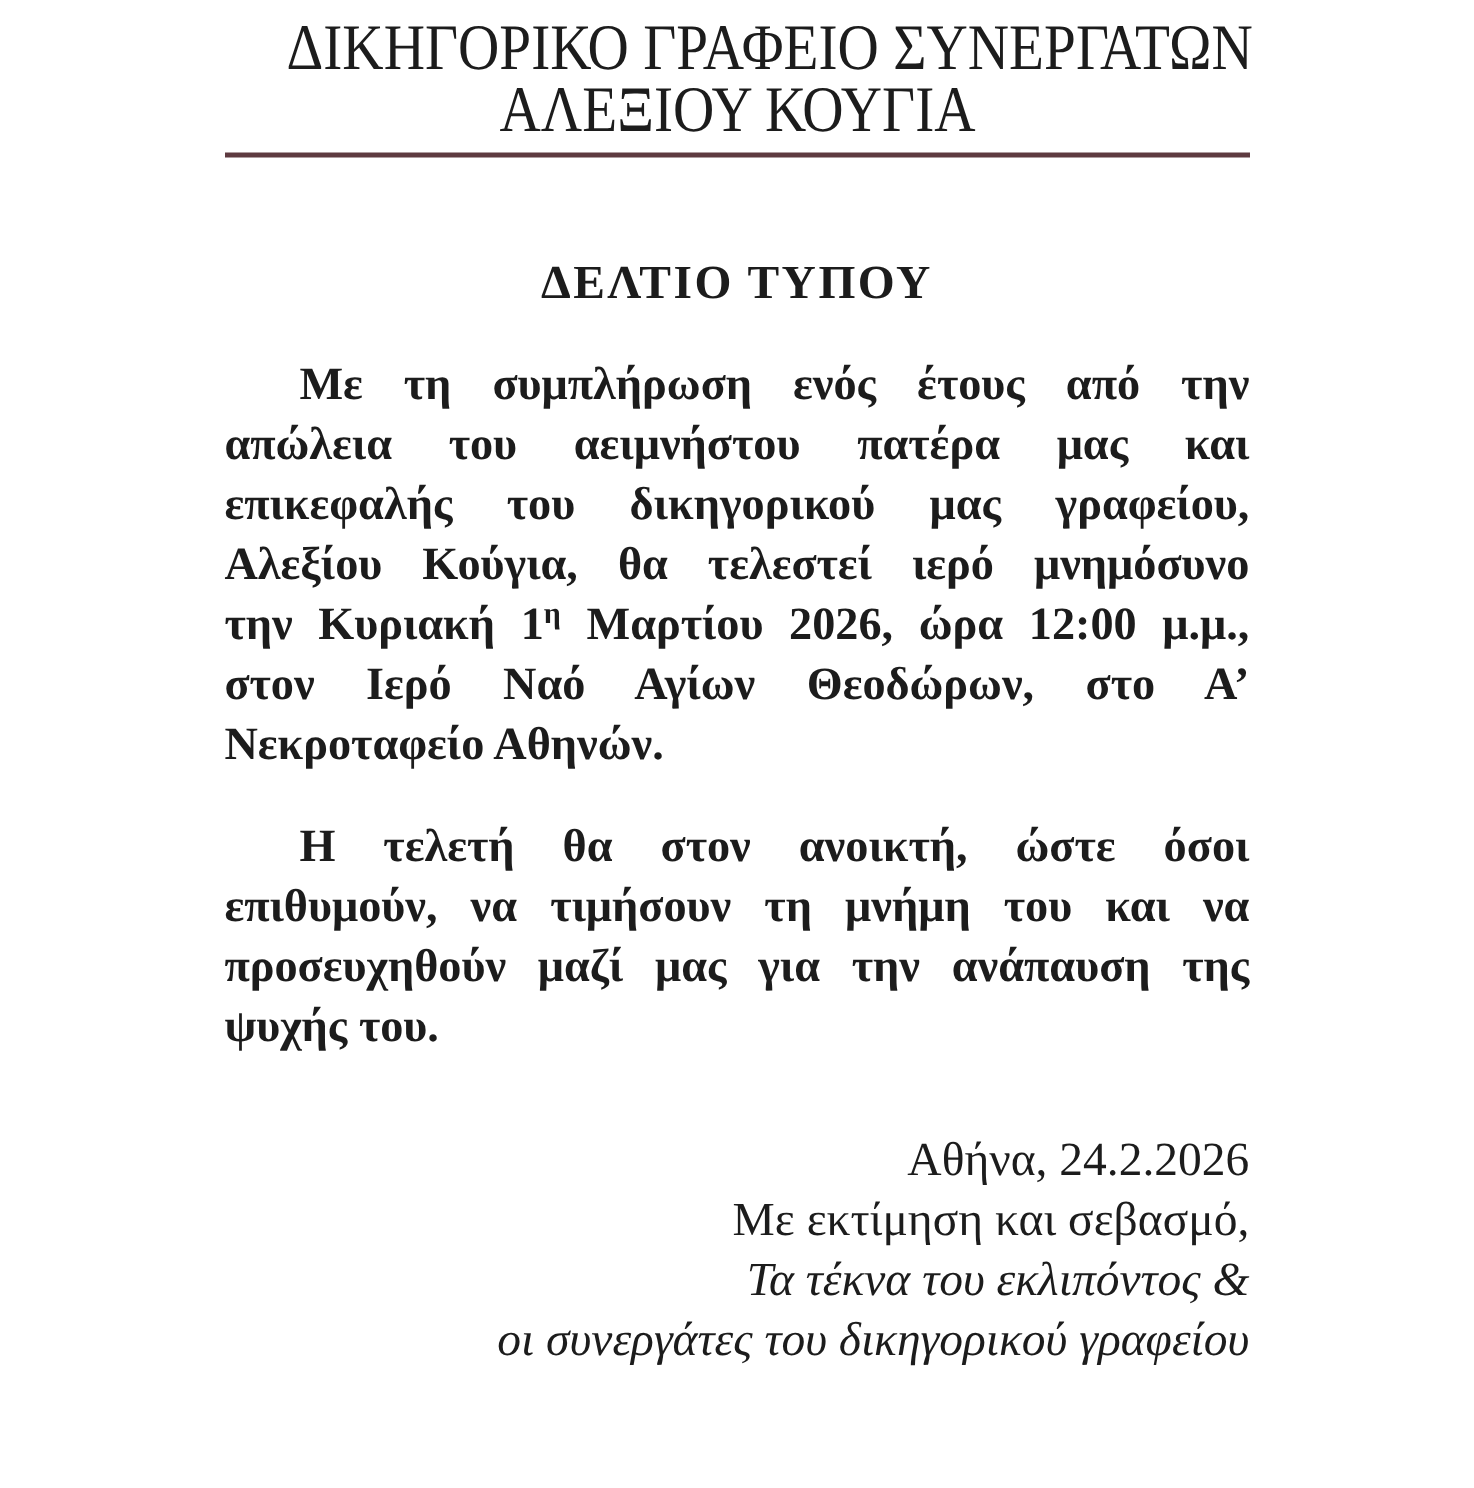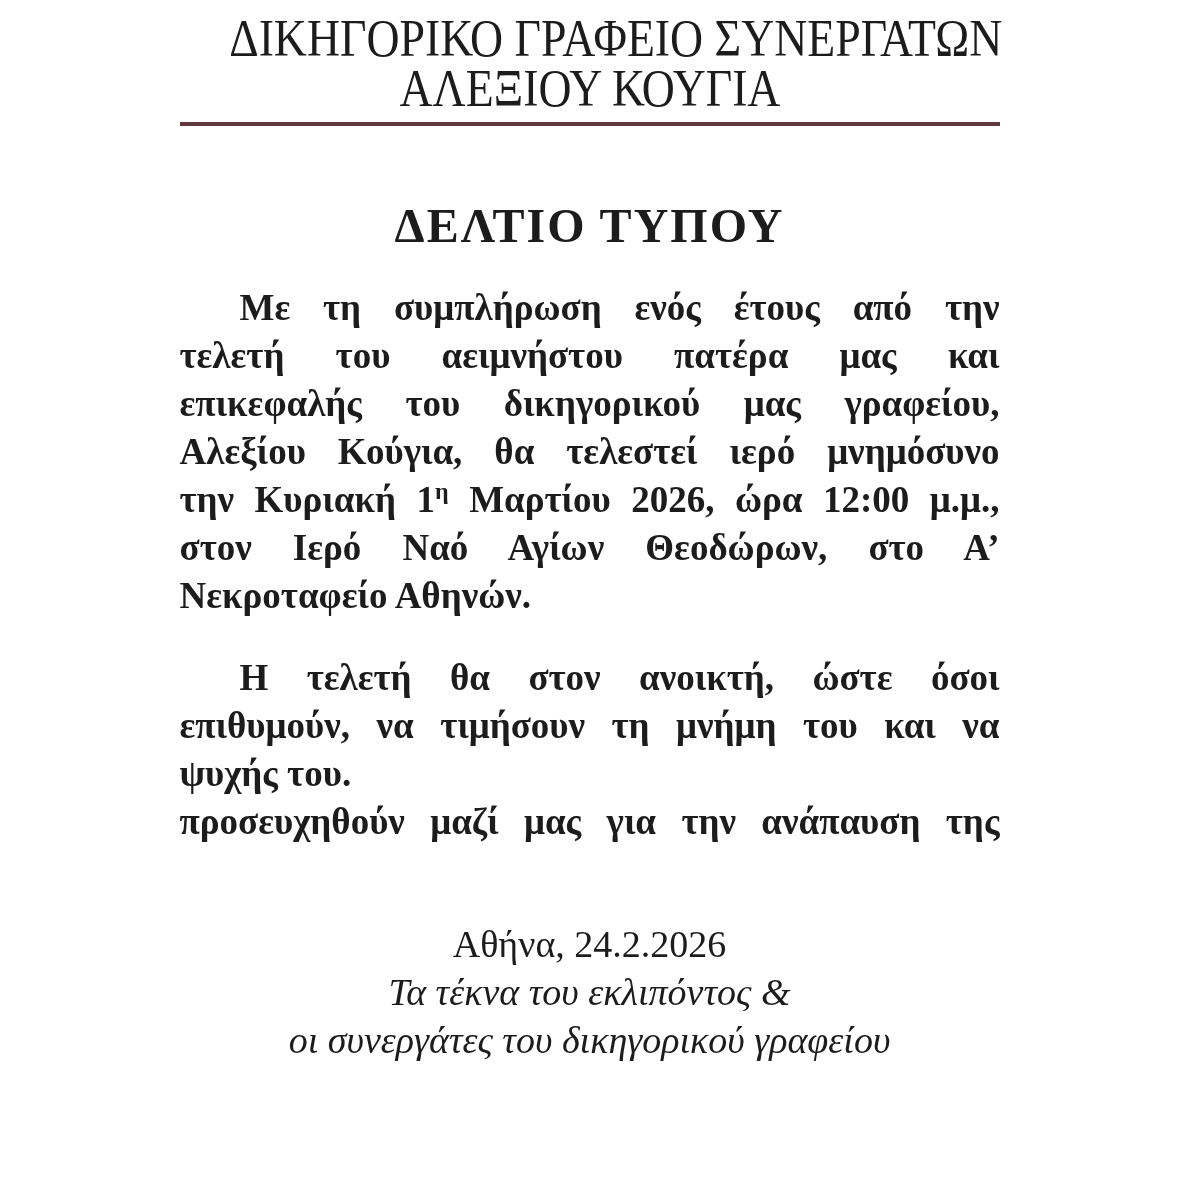--- a/index.html
+++ b/index.html
@@ -32,21 +32,21 @@
   .letterhead-rule {
     height: 4px;
     background: #5e3a40;
     margin-top: 8px;
   }
   
   .pr-title {
     margin-top: 78px;
     text-align: center;
     font-weight: bold;
-    font-size: 48px;
+    font-size: 38px;
     line-height: 44px;
     letter-spacing: 2px;
   }
   
   .para { margin: 0; }
   .p1 { margin-top: 36px; }
   .p2 { margin-top: 34px; }
   .bline {
     font-size: 37px;
     line-height: 48px;
@@ -64,22 +64,22 @@
     text-align-last: left;
   }
   .indent { text-indent: 60px; }
   sup.ord {
     font-size: 24px;
     line-height: 0;
     vertical-align: 13px;
   }
   
   .signature {
-    margin-top: 74px;
-    text-align: center;
+    margin-top: 58px;
+    text-align: right;
     font-size: 38px;
     line-height: 48px;
   }
   .sig-italic { font-style: italic; font-family: Liberation Serif, serif; }
 </style>
 </head>
 <body>
 
 <div class="page">
 
@@ -88,34 +88,35 @@
       <div>ΔΙΚΗΓΟΡΙΚΟ ΓΡΑΦΕΙΟ ΣΥΝΕΡΓΑΤΩΝ</div>
       <div>ΑΛΕΞΙΟΥ ΚΟΥΓΙΑ</div>
     </div>
     <div class="letterhead-rule"></div>
   </div>
 
   <div class="pr-title">ΔΕΛΤΙΟ ΤΥΠΟΥ</div>
 
   <div class="para p1">
     <div class="bline jfull indent">Με τη συμπλήρωση ενός έτους από την</div>
-    <div class="bline jfull">τελετή του αειμνήστου πατέρα μας και</div>
+    <div class="bline jfull">απώλεια του αειμνήστου πατέρα μας και</div>
     <div class="bline jfull">επικεφαλής του δικηγορικού μας γραφείου,</div>
     <div class="bline jfull">Αλεξίου Κούγια, θα τελεστεί ιερό μνημόσυνο</div>
     <div class="bline jfull"><span>την Κυριακή 1</span><sup class="ord">η</sup> <span>Μαρτίου 2026, ώρα 12:00 μ.μ.,</span></div>
     <div class="bline jfull">στον Ιερό Ναό Αγίων Θεοδώρων, στο Α’</div>
     <div class="bline jlast">Νεκροταφείο Αθηνών.</div>
   </div>
 
   <div class="para p2">
     <div class="bline jfull indent">Η τελετή θα στον ανοικτή, ώστε όσοι</div>
     <div class="bline jfull">επιθυμούν, να τιμήσουν τη μνήμη του και να</div>
+    <div class="bline jfull">προσευχηθούν μαζί μας για την ανάπαυση της</div>
     <div class="bline jlast">ψυχής του.</div>
-    <div class="bline jfull">προσευχηθούν μαζί μας για την ανάπαυση της</div>
   </div>
 
   <div class="signature">
     <div>Αθήνα, 24.2.2026</div>
+    <div>Με εκτίμηση και σεβασμό,</div>
     <div class="sig-italic">Τα τέκνα του εκλιπόντος &amp;</div>
     <div class="sig-italic">οι συνεργάτες του δικηγορικού γραφείου</div>
   </div>
 
 </div>
 
 </body></html>

